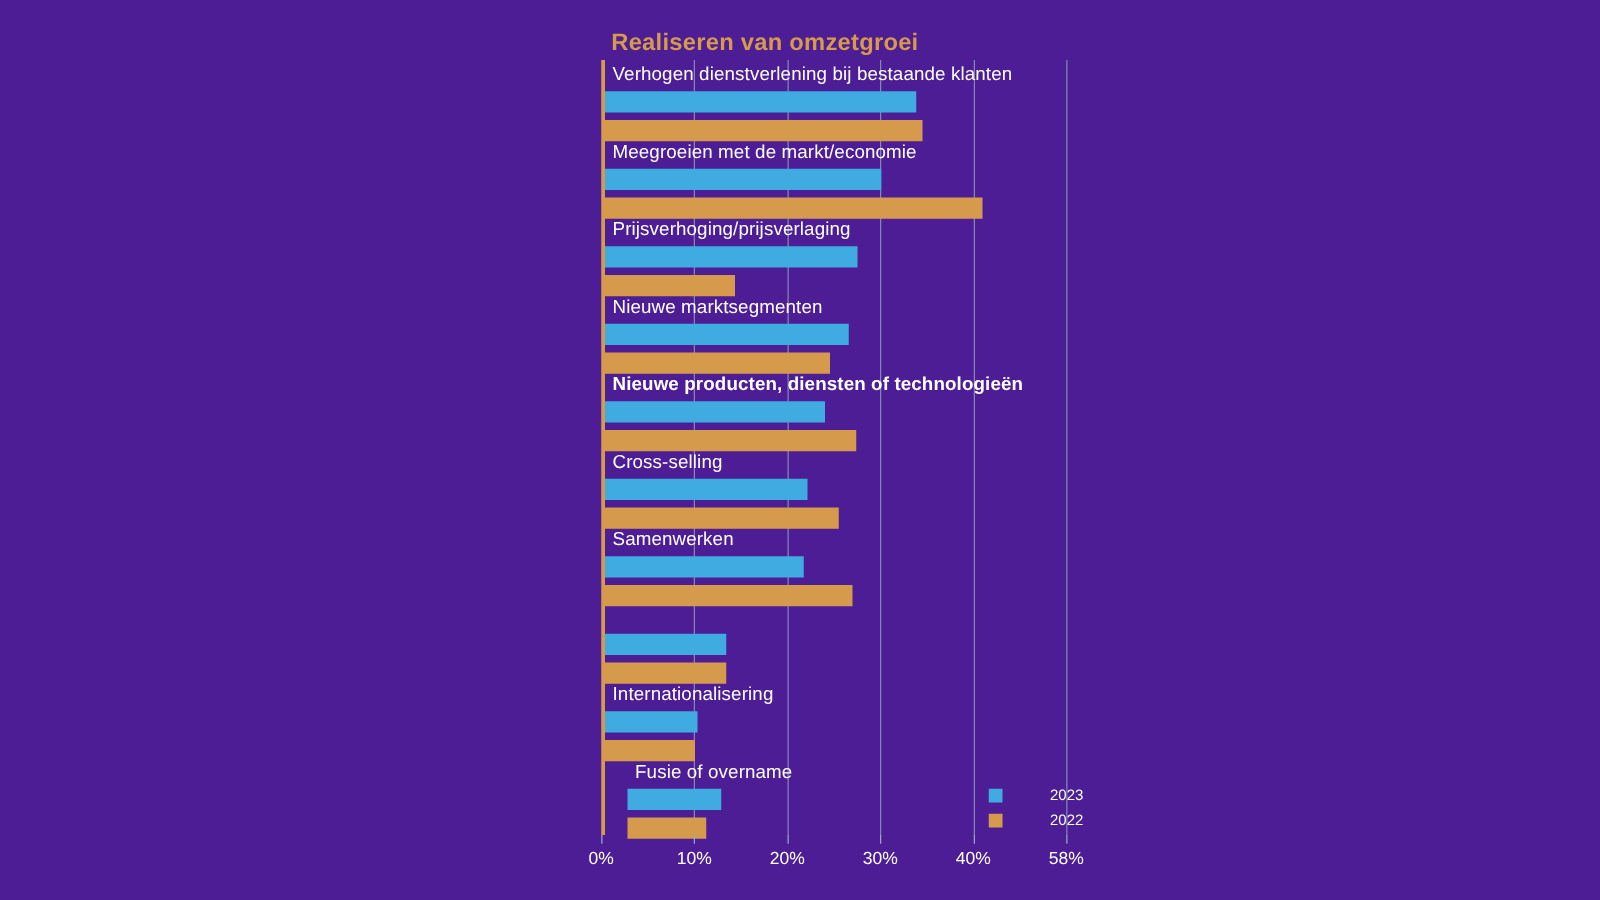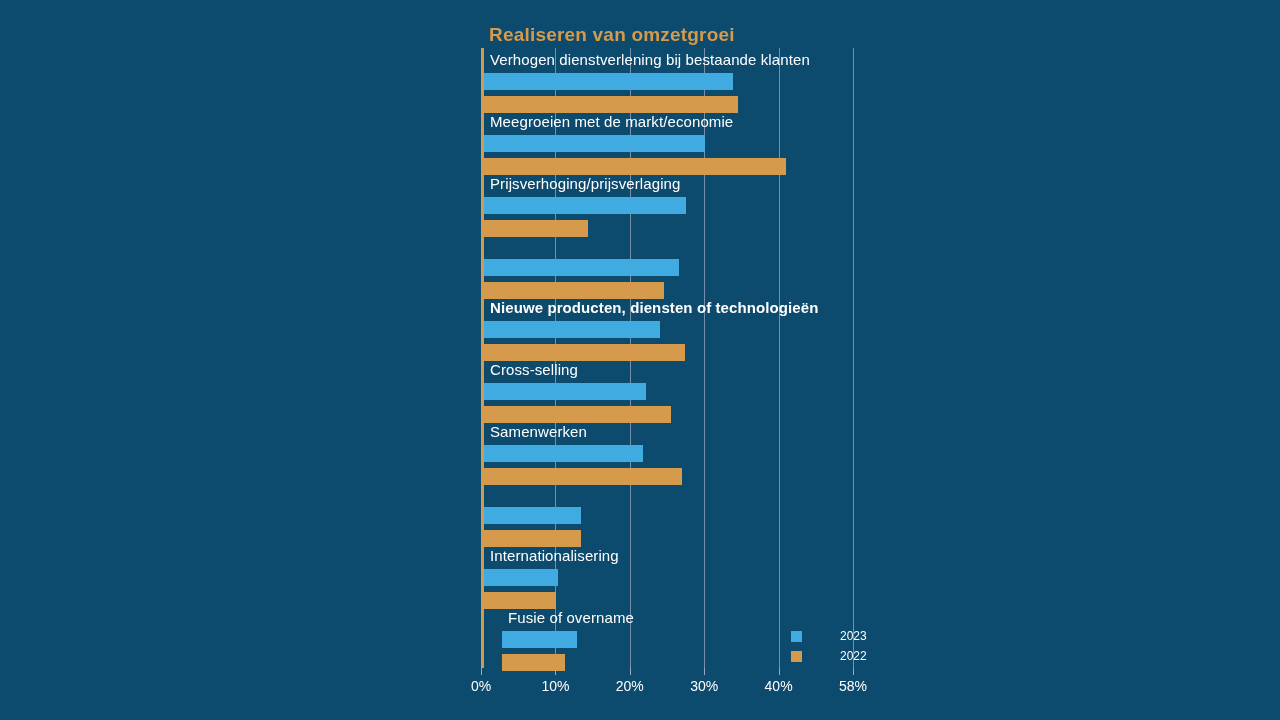--- a/index.html
+++ b/index.html
@@ -10,21 +10,21 @@
     width: 1280px;
     height: 720px;
     background: #20335d;
     font-family: "Liberation Sans", sans-serif;
     overflow: hidden;
   }
   #slide {
     position: relative;
     width: 1280px;
     height: 720px;
-    background: #0c4a6e;
+    background: #4c1d95;
   }
 
   
   #chart-title {
     position: absolute;
     left: 489px;
     top: 24px;
     font-size: 19px;
     font-weight: bold;
     color: #d69a4d;
@@ -164,20 +164,21 @@
           <div class="cat-label">Meegroeien met de markt/economie</div>
           <div class="bar y2023" title="2023: 29.7%" style="width: 220.968px; background: rgb(63, 171, 224);"></div>
           <div class="bar y2022" title="2022: 40.6%" style="width: 302.064px; background: rgb(214, 154, 77);"></div>
         </div>
         <div class="bar-group" style="top: 124px;">
           <div class="cat-label">Prijsverhoging/prijsverlaging</div>
           <div class="bar y2023" title="2023: 27.2%" style="width: 202.368px; background: rgb(63, 171, 224);"></div>
           <div class="bar y2022" title="2022: 14%" style="width: 104.16px; background: rgb(214, 154, 77);"></div>
         </div>
         <div class="bar-group" style="top: 186px;">
+          <div class="cat-label">Nieuwe marktsegmenten</div>
           <div class="bar y2023" title="2023: 26.2%" style="width: 194.928px; background: rgb(63, 171, 224);"></div>
           <div class="bar y2022" title="2022: 24.2%" style="width: 180.048px; background: rgb(214, 154, 77);"></div>
         </div>
         <div class="bar-group" style="top: 248px; font-weight: bold;">
           <div class="cat-label">Nieuwe producten, diensten of technologieën</div>
           <div class="bar y2023" title="2023: 23.6%" style="width: 175.584px; background: rgb(63, 171, 224);"></div>
           <div class="bar y2022" title="2022: 27%" style="width: 200.88px; background: rgb(214, 154, 77);"></div>
         </div>
         <div class="bar-group" style="top: 310px;">
           <div class="cat-label">Cross-selling</div>

